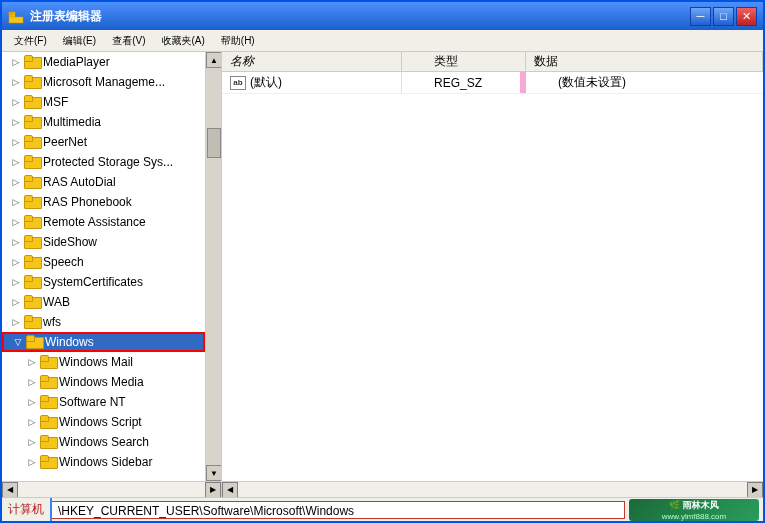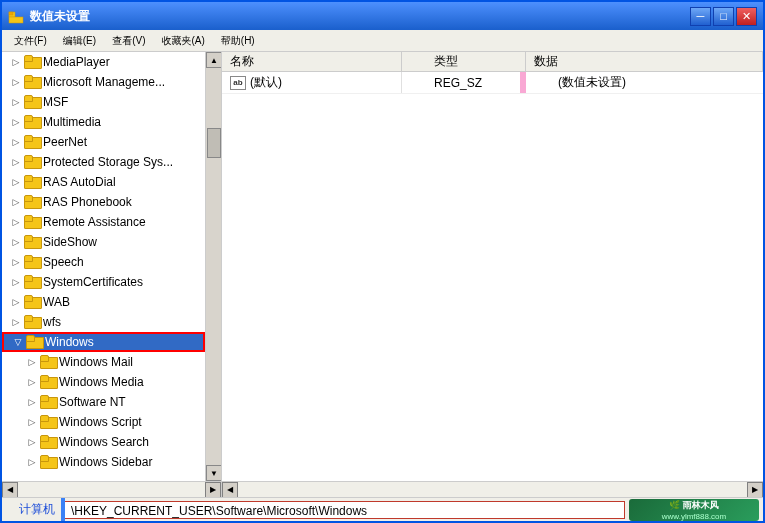--- a/index.html
+++ b/index.html
@@ -160,21 +160,21 @@
 
     .detail-col-header {
       font-size: 12px;
       padding: 2px 8px;
       border-right: 1px solid #ccc;
       font-weight: normal;
       display: flex;
       align-items: center;
     }
 
-    .col-name { width: 180px; }
+    .col-name { width: 180px; font-style: italic; }
     .col-type { width: 100px; margin-left: 24px; }
     .col-data { flex: 1; text-align: center; }
 
     .detail-row {
       display: flex;
       height: 22px;
       align-items: center;
       border-bottom: 1px solid #f0f0f0;
       cursor: default;
       gap: 24px;
@@ -223,29 +223,28 @@
       background: #f0efe8;
       border-top: 1px solid #ccc;
       display: flex;
       align-items: center;
       padding: 0;
       flex-shrink: 0;
     }
 
     .status-label {
       font-size: 12px;
-      color: #1d4ed8;
+      color: #b91c1c;
       padding: 0 6px;
       height: 100%;
       display: flex;
       align-items: center;
-      border-right: 4px solid #3b82f6;
+      border-right: 2px solid #3b82f6;
       white-space: nowrap;
       flex-shrink: 0;
-      margin-left: 11px;
     }
 
     .status-path {
       font-size: 12px;
       color: #000;
       padding: 0 6px;
       flex: 1;
       border: 1px solid #c0392b;
       border-left: none;
       height: 18px;
@@ -366,21 +365,21 @@
 <div class="window">
 
   <div class="title-bar">
     <div class="title-bar-icon">
       <svg width="16" height="16" viewBox="0 0 16 16">
         <rect x="1" y="4" width="6" height="5" fill="#f5c518" stroke="#c8960c" stroke-width="0.5"></rect>
         <rect x="1" y="9" width="14" height="6" fill="#f5c518" stroke="#c8960c" stroke-width="0.5"></rect>
         <rect x="1" y="4" width="4" height="3" fill="#f0a500" stroke="#c8960c" stroke-width="0.5"></rect>
       </svg>
     </div>
-    <span class="title-bar-text">数值未设置</span>
+    <span class="title-bar-text">注册表编辑器</span>
     <div class="title-bar-buttons">
       <button class="title-btn">─</button>
       <button class="title-btn">□</button>
       <button class="title-btn close">✕</button>
     </div>
   </div>
 
   <div class="menu-bar">
     <div class="menu-item">文件(F)</div>
     <div class="menu-item">编辑(E)</div>

